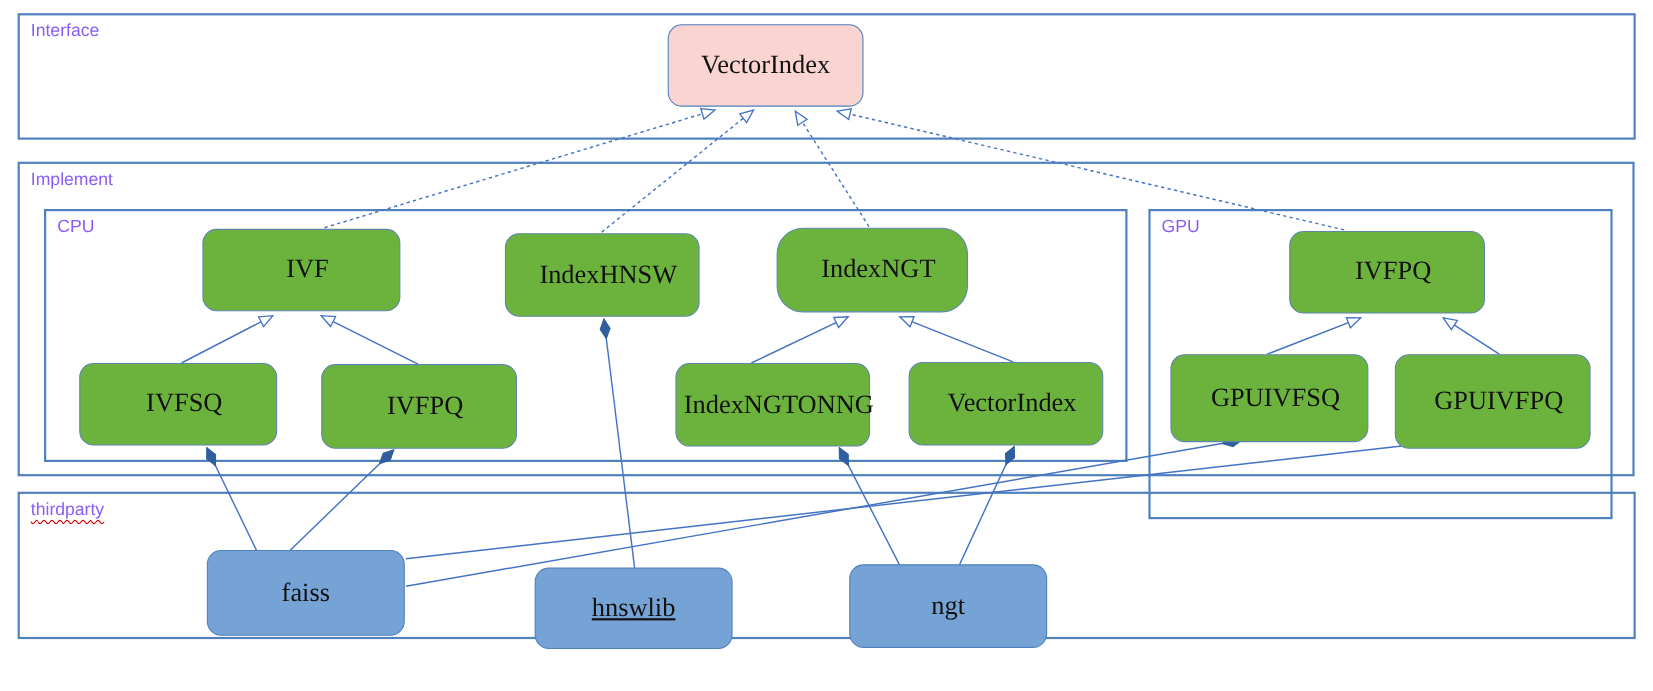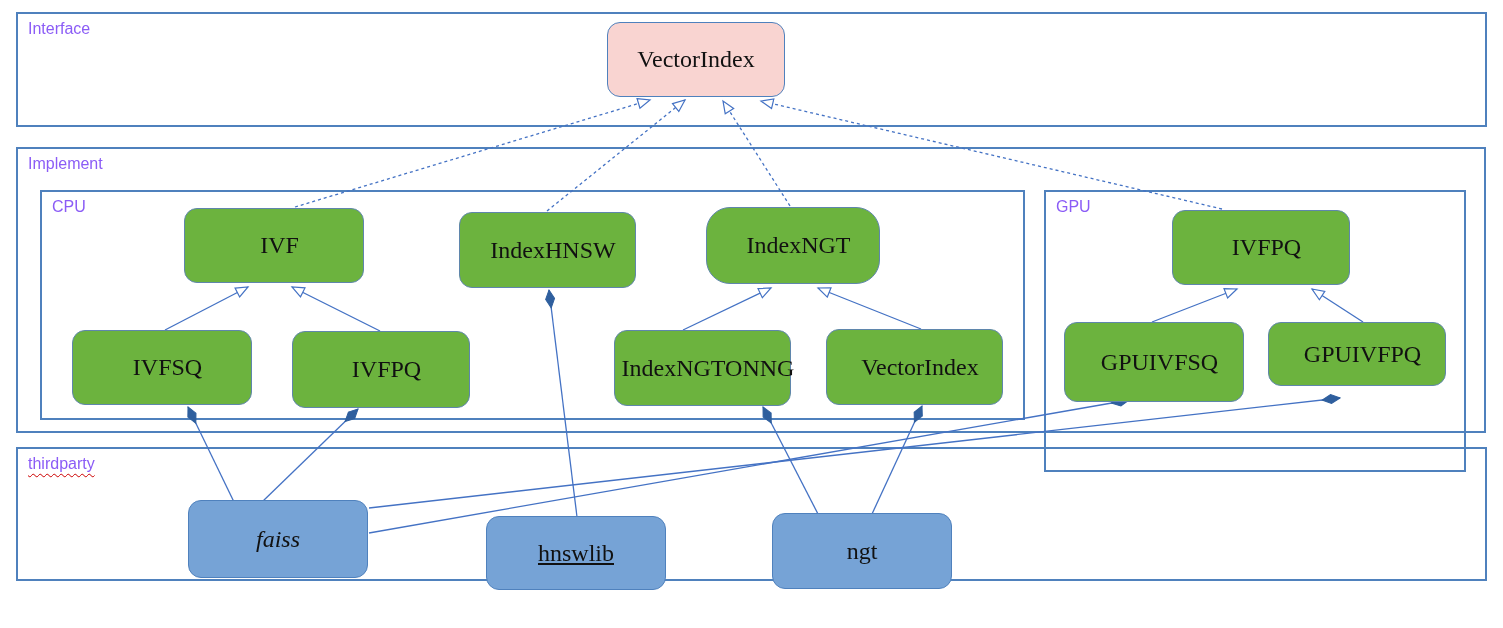--- a/index.html
+++ b/index.html
@@ -127,25 +127,25 @@
   </div>
 
   <div class="node node-green" style="left:826px;top:329px;width:177px;height:76px;">
     <span>VectorIndex</span>
   </div>
 
   <div class="node node-green" style="left:1064px;top:322px;width:180px;height:80px;">
     <span>GPUIVFSQ</span>
   </div>
 
-  <div class="node node-green" style="left:1268px;top:322px;width:178px;height:64px;">
+  <div class="node node-green" style="left:1268px;top:322px;width:178px;height:86px;">
     <span>GPUIVFPQ</span>
   </div>
 
-  <div class="node node-blue" style="left:188px;top:500px;width:180px;height:78px;font-style:italic;">
+  <div class="node node-blue" style="left:188px;top:500px;width:180px;height:78px;">
     <span>faiss</span>
   </div>
 
   <div class="node node-blue" style="left:486px;top:516px;width:180px;height:74px;text-decoration:underline;">
     <span>hnswlib</span>
   </div>
 
   <div class="node node-blue" style="left:772px;top:513px;width:180px;height:76px;">
     <span>ngt</span>
   </div>

